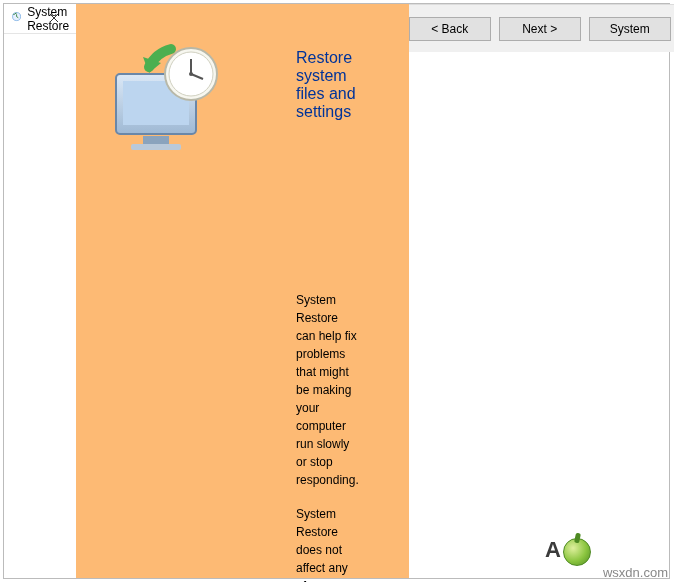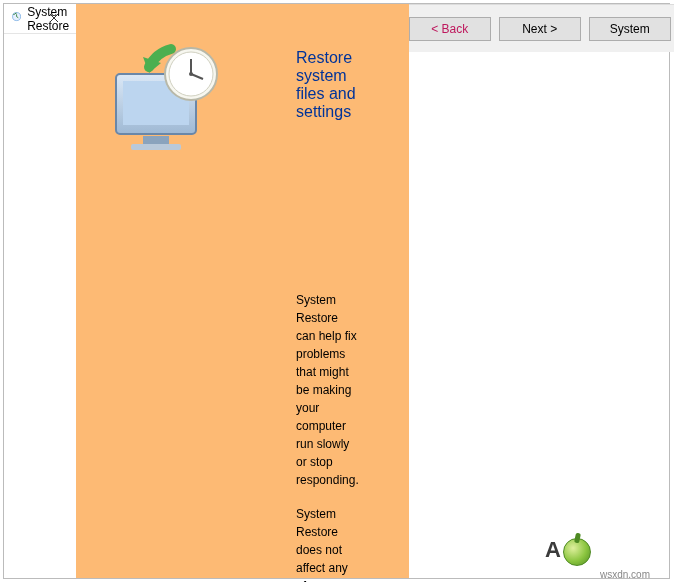--- a/index.html
+++ b/index.html
@@ -100,29 +100,29 @@
       min-width: 82px;
       height: 24px;
       border: 1px solid #adadad;
       background: #e1e1e1;
       font-size: 12px;
       font-family: inherit;
       cursor: pointer;
       padding: 0 10px;
     }
     .btn:disabled {
-      color: #be185d;
+      color: #000000;
       cursor: default;
       text-align: center;
     }
     .watermark {
       position: absolute;
-      right: 24px;
+      right: 6px;
       bottom: 2px;
-      font-size: 10px;
+      font-size: 13px;
       color: #888;
       z-index: 10;
     }
     .overlay-logo {
       position: absolute;
       right: 82px;
       bottom: 18px;
       font-size: 22px;
       font-weight: 700;
       color: #3b3b3b;

